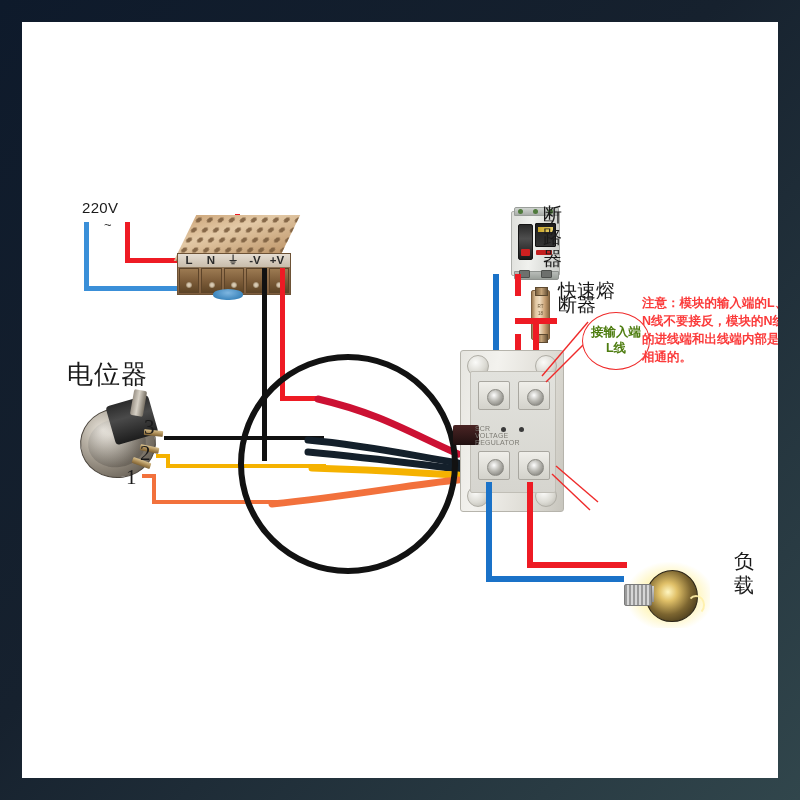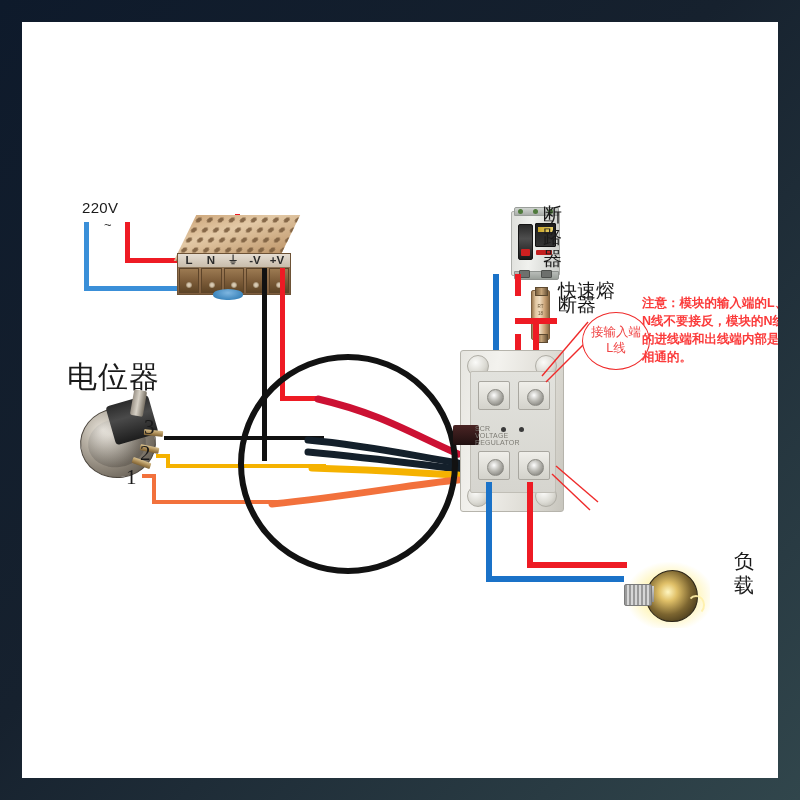--- a/index.html
+++ b/index.html
@@ -17,21 +17,21 @@
     position: absolute;
     left: 22px; top: 22px;
     width: 756px; height: 756px;
     background: #ffffff;
     overflow: hidden;
   }
 
   
   .lbl { position: absolute; color: #1a1a1a; white-space: pre; line-height: 1.12; }
   .lbl-220 { font-size: 15px; letter-spacing: .3px; }
-  .lbl-cn-big { font-size: 30px; font-weight: 400; letter-spacing: 1px; }
+  .lbl-cn-big { font-size: 26px; font-weight: 400; letter-spacing: 1px; }
   .lbl-cn-stack { font-size: 19px; line-height: 1.18; }
   .lbl-pin { font-size: 21px; font-family: "Liberation Serif", serif; }
   .lbl-ac { font-size: 13px; color: #333; }
   .warn {
     position: absolute;
     color: #fb3b3b;
     font-size: 12.5px;
     line-height: 1.45;
     width: 148px;
     font-weight: 700;
@@ -257,28 +257,29 @@
   .lamp-neck {
     position:absolute; left: 28px; top: 24px; width: 8px; height: 16px;
     background: linear-gradient(180deg,#cfcfcf,#8e8e8e);
   }
 
   
   .bubble {
     position:absolute;
     border: 1.4px solid #ef2b2b;
     border-radius: 50%;
-    color: #ef4444;
+    color: #4d7c0f;
     font-size: 12.5px;
     line-height: 1.25;
     display:flex; align-items:center; justify-content:center;
     text-align:center;
     background: #fff;
     white-space: pre-line;
     box-sizing: border-box;
+    font-weight: bold;
   }
   svg.ovl { position:absolute; left:0; top:0; width:756px; height:756px; pointer-events:none; }
 </style>
 </head>
 <body>
 
 <div id="frame">
   <div id="canvas">
 
     <div class="lbl lbl-220" style="left:60px; top:178px;">220V</div>

